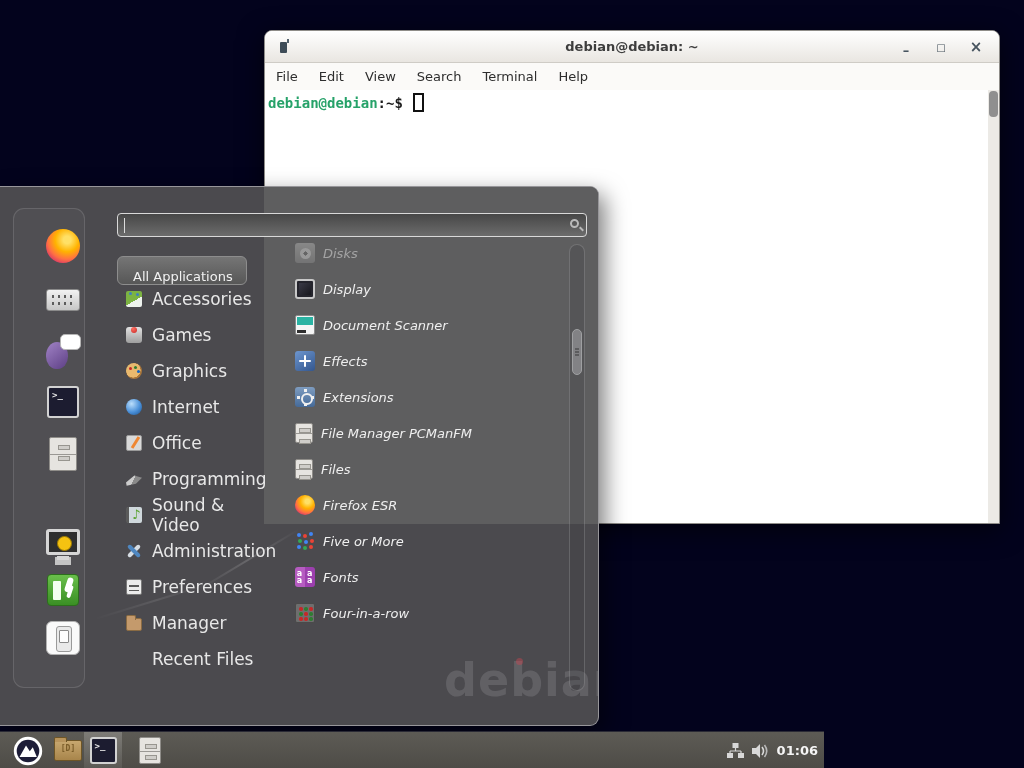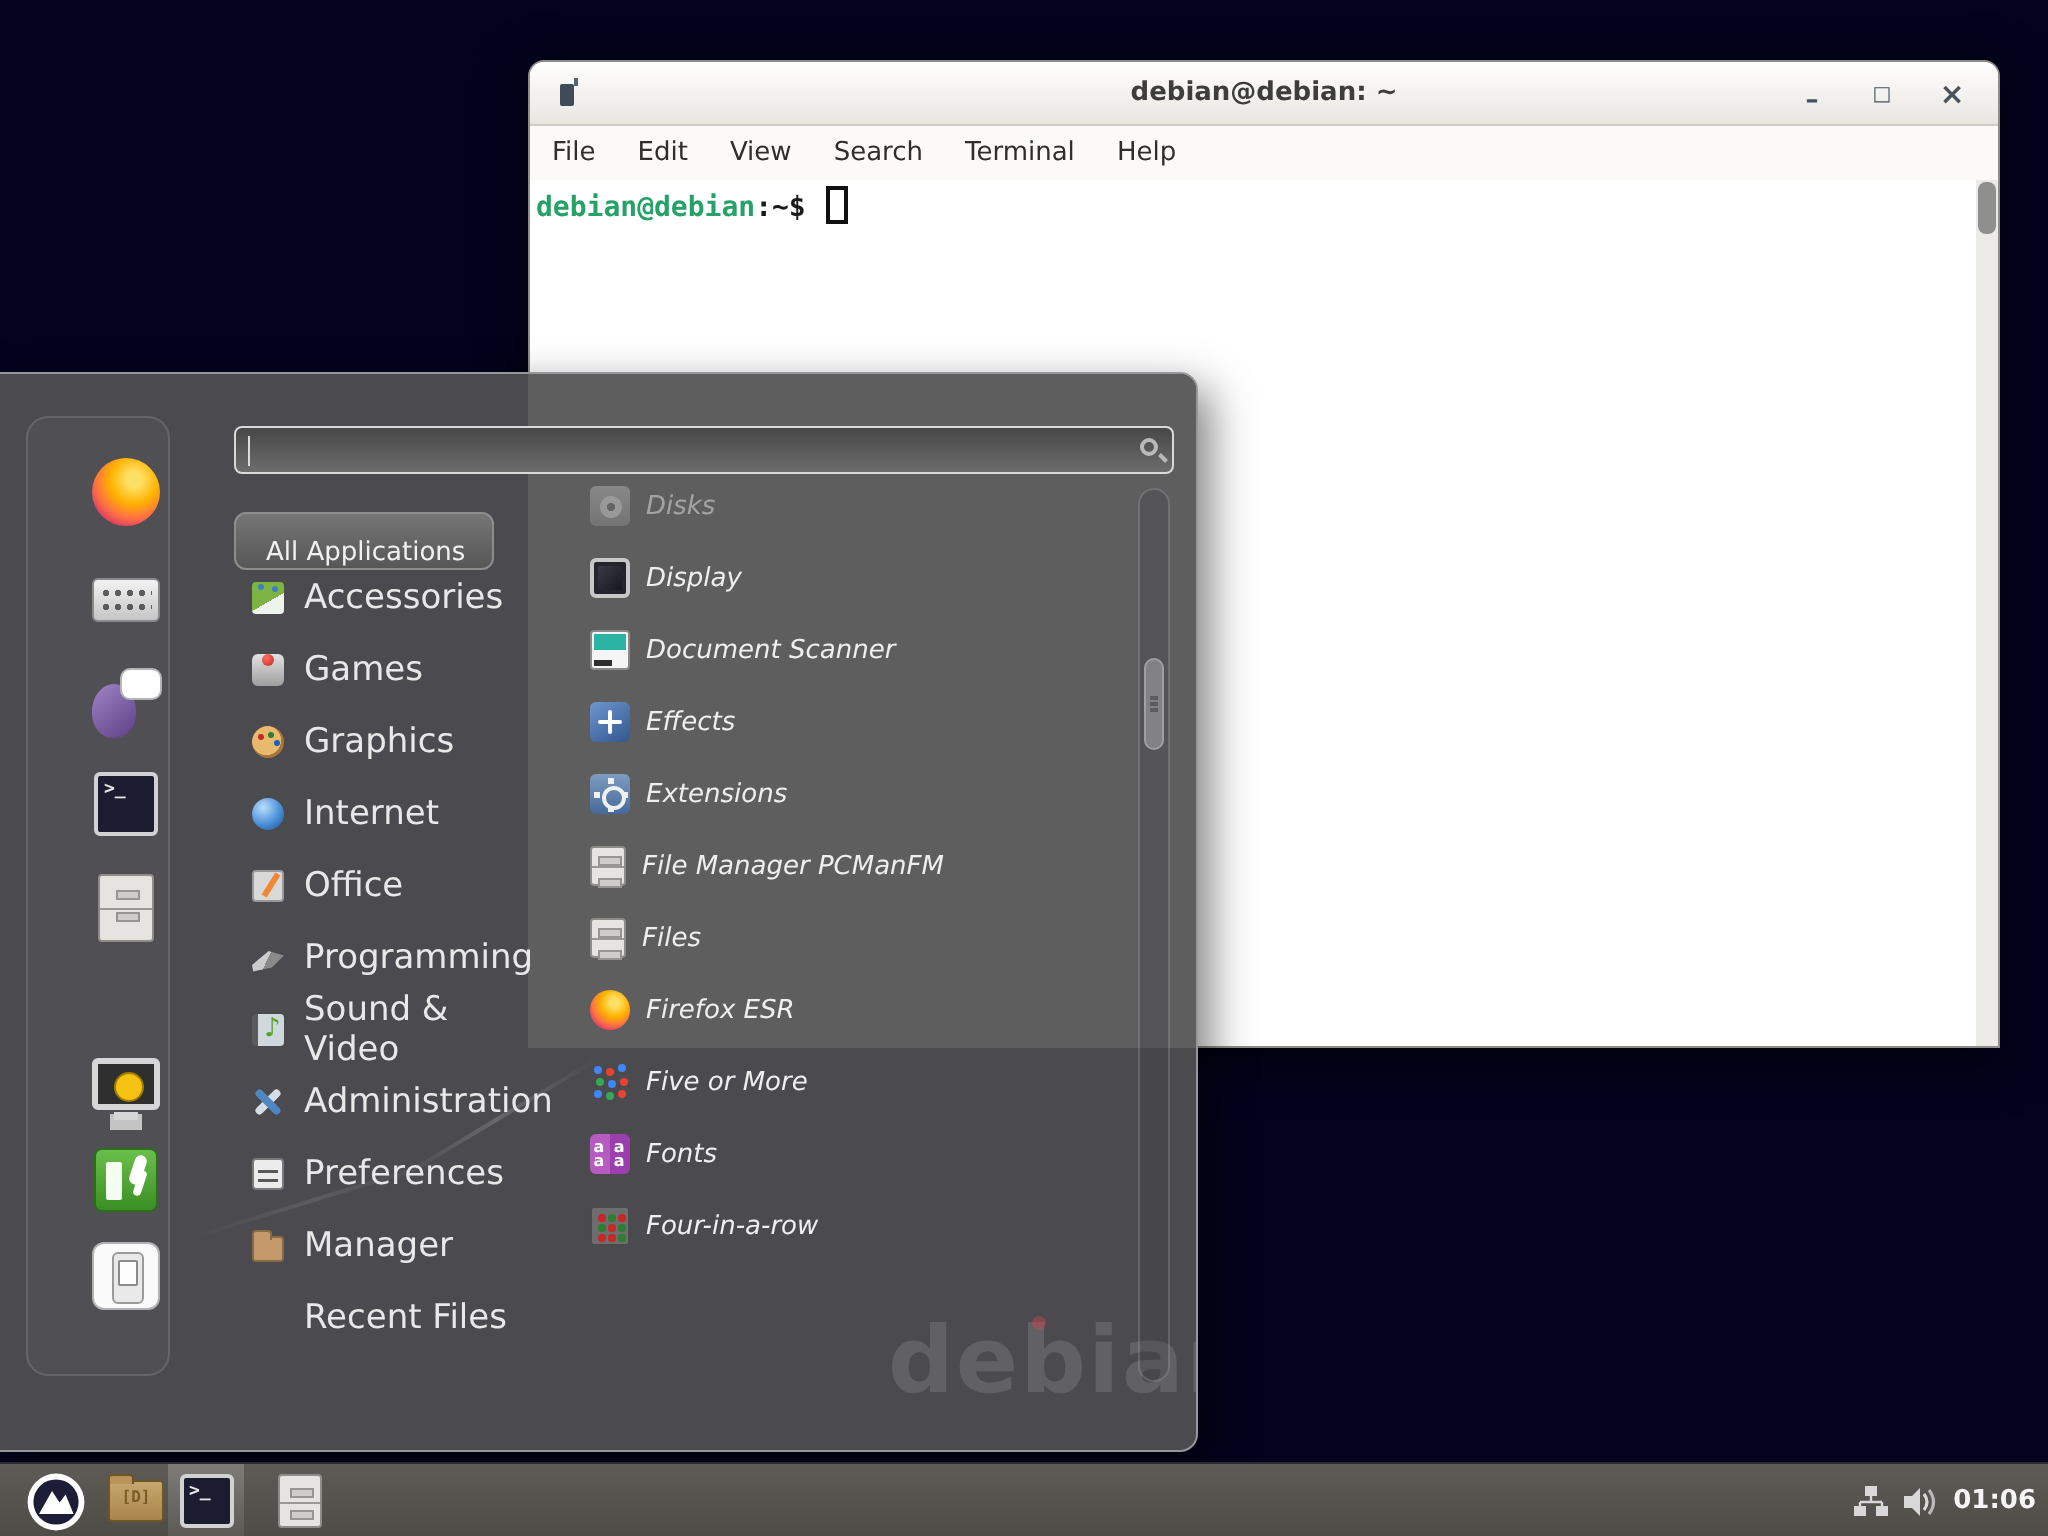--- a/index.html
+++ b/index.html
@@ -192,21 +192,21 @@
   .a-fonts { border-radius:3px; background:linear-gradient(90deg,#b65cc1 50%,#9c3fae 50%); }
   .a-fonts::after { content:"a a"; position:absolute; left:0; right:0; top:2px; text-align:center;
     font:bold 8px "DejaVu Sans", sans-serif; color:#fff; text-shadow:0 7px 0 #fff; letter-spacing:1px; }
   .a-four { background:#6e6e6e; border:1px solid #4a4a4a; border-radius:2px; }
   .a-four::before { content:""; position:absolute; left:3px; top:3px; width:3.5px; height:3.5px; border-radius:50%;
     background:#c62828; box-shadow:5px 0 0 #2e7d32, 10px 0 0 #c62828, 0 5px 0 #2e7d32, 5px 5px 0 #c62828,
     10px 5px 0 #2e7d32, 0 10px 0 #c62828, 5px 10px 0 #c62828, 10px 10px 0 #2e7d32; }
   .a-gdebi { border-radius:3px; background:linear-gradient(135deg,#b9a47e 50%,#7d7d7d 50%); }
 
   
-  .taskbar { position:absolute; left:0; bottom:0; width:1024px; height:37px; z-index:3;
+  .taskbar { position:absolute; left:0; bottom:0; width:824px; height:37px; z-index:3;
     background:linear-gradient(#5d5b55,#4e4c47); border-top:1px solid #2a2a35; }
   .tb-item { position:absolute; top:0; height:37px; display:flex; align-items:center; justify-content:center; cursor:pointer; }
   .tb-menu { left:8px; width:40px; }
   .tb-folder-w { left:50px; width:36px; }
   .tb-folder { position:relative; width:28px; height:21px; background:linear-gradient(#c7a76f,#a8854b);
     border:1px solid #6e5526; border-radius:2px; }
   .tb-folder::before { content:""; position:absolute; left:-1px; top:-4px; width:11px; height:4px;
     background:#b8945c; border:1px solid #6e5526; border-bottom:none; border-radius:2px 2px 0 0; }
   .tb-folder::after { content:"[D]"; position:absolute; left:0; right:0; top:3px; text-align:center;
     font:bold 8px "DejaVu Sans Mono", monospace; color:#7a5c28; }

